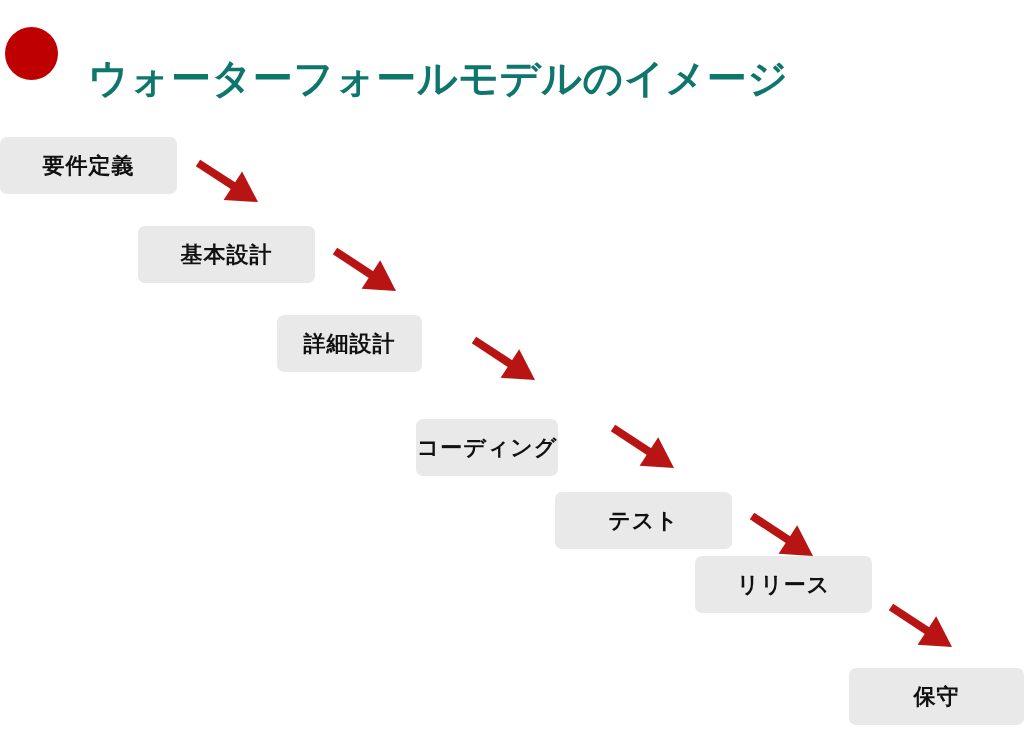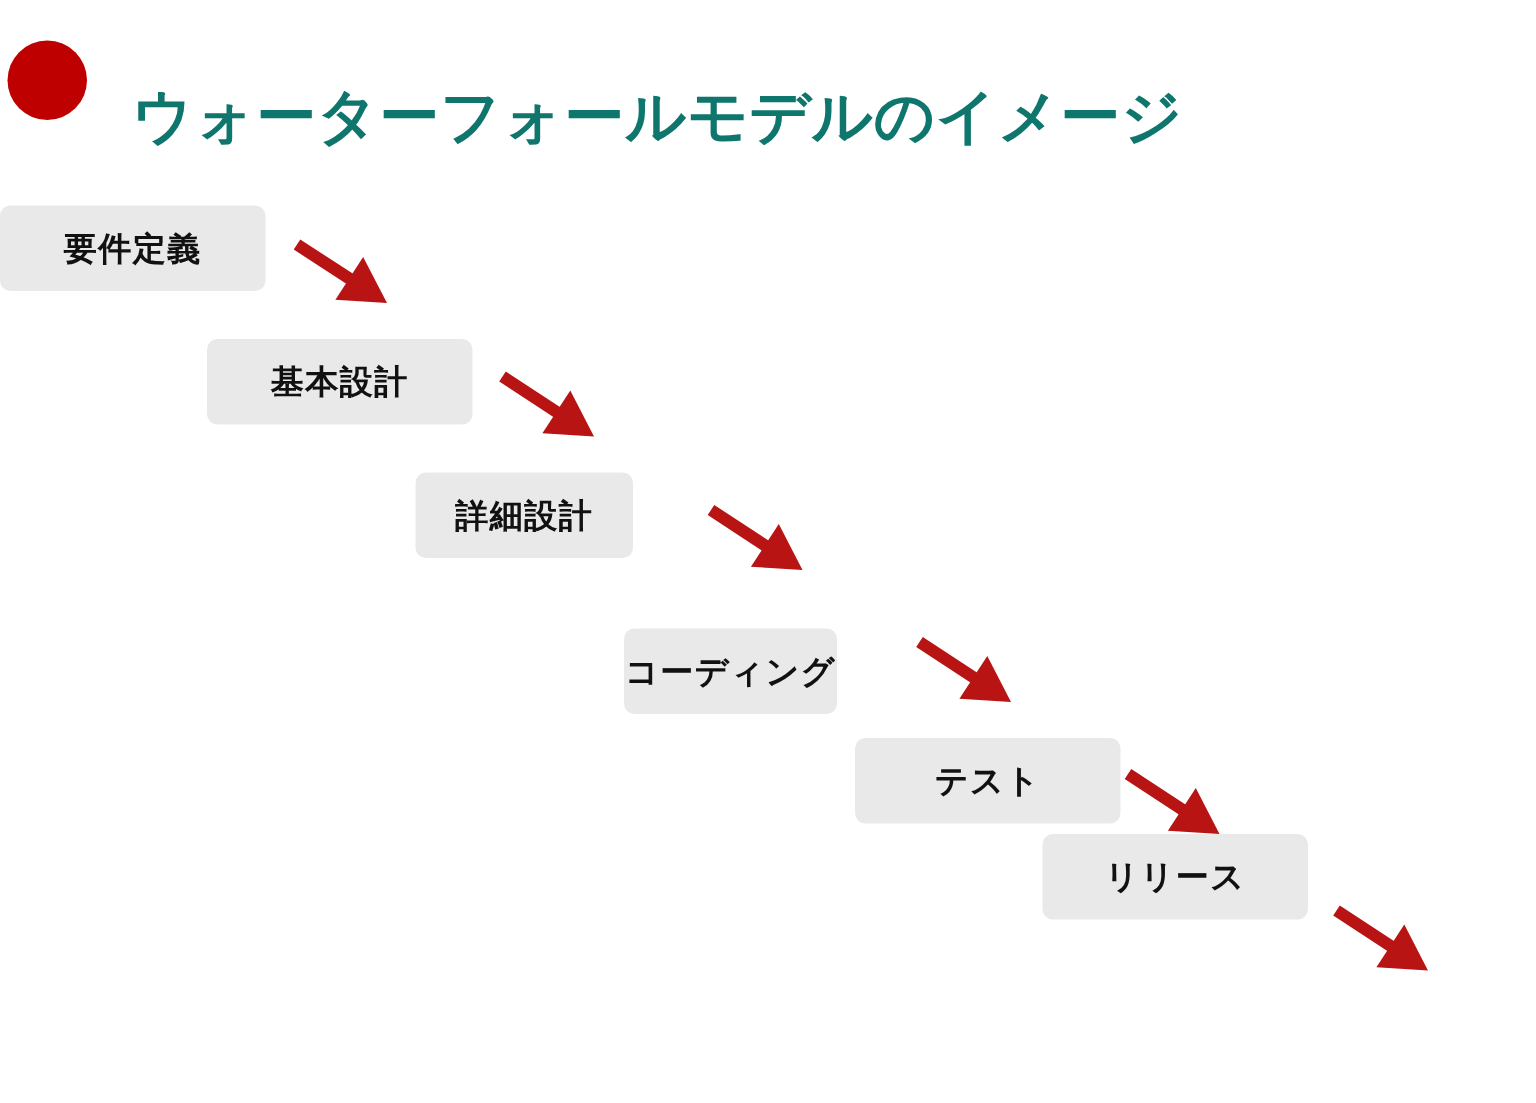--- a/index.html
+++ b/index.html
@@ -124,21 +124,24 @@
       </div>
       <div class="phase-box" style="left: 138px; top: 226px; width: 177px; height: 57px; background: rgb(233, 233, 233);">
         <span class="phase-label" style="color: rgb(17, 17, 17);">基本設計</span>
       </div>
       <div class="phase-box" style="left: 277px; top: 315px; width: 145px; height: 57px; background: rgb(233, 233, 233);">
         <span class="phase-label" style="color: rgb(17, 17, 17);">詳細設計</span>
       </div>
       <div class="phase-box" style="left: 416px; top: 404px; width: 142px; height: 57px; background: rgb(233, 233, 233); margin-top: 15px;">
         <span class="phase-label" style="color: rgb(17, 17, 17);">コーディング</span>
       </div>
-      <div class="phase-box" style="left: 555px; top: 492px; width: 177px; height: 57px; background: rgb(233, 233, 233); margin-left: 15px;">
+      <div class="phase-box" style="left: 555px; top: 492px; width: 177px; height: 57px; background: rgb(233, 233, 233);">
         <span class="phase-label" style="color: rgb(17, 17, 17);">テスト</span>
       </div>
       <div class="phase-box" style="left: 695px; top: 556px; width: 177px; height: 57px; background: rgb(233, 233, 233);">
         <span class="phase-label" style="color: rgb(17, 17, 17);">リリース</span>
+      </div>
+      <div class="phase-box" style="left: 849px; top: 668px; width: 175px; height: 57px; background: rgb(233, 233, 233);">
+        <span class="phase-label" style="color: rgb(17, 17, 17);">保守</span>
       </div>
     </div>
 
 </div>
 
 </body></html>

